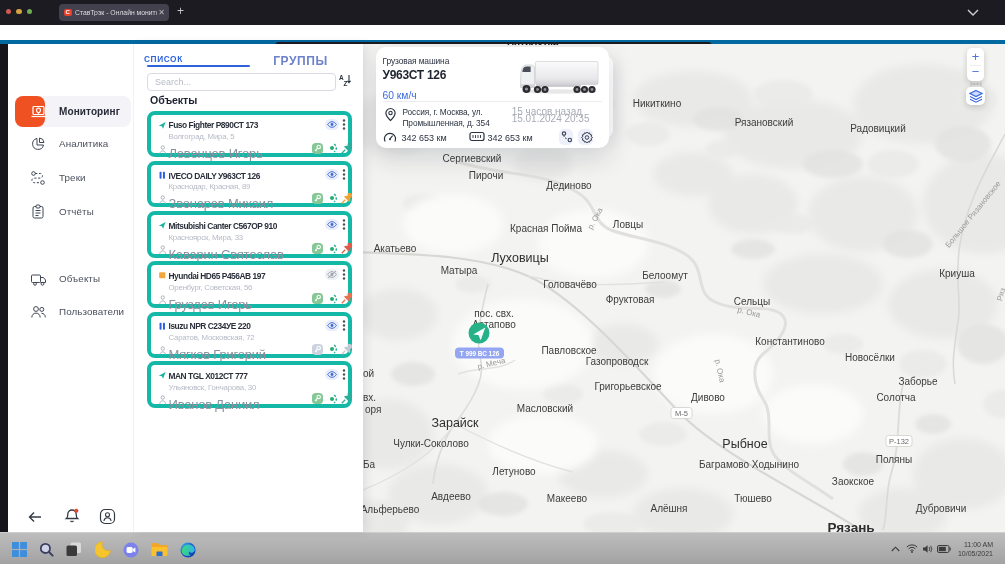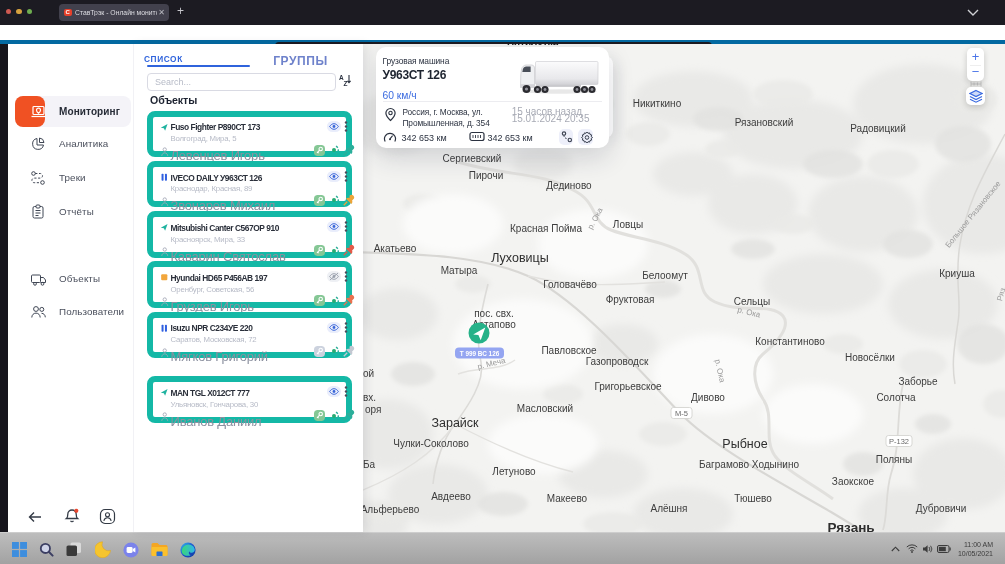--- a/index.html
+++ b/index.html
@@ -34,21 +34,21 @@
 
 #listpanel{position:absolute;left:133px;top:0;width:230px;height:488px;background:#fff;box-shadow:3px 0 9px rgba(40,40,60,.10);border-left:1px solid #f1f1f5;z-index:4}
 #tabs{position:absolute;left:0;top:0;width:230px;height:22px}
 #tabs .t1{position:absolute;left:10px;top:9.5px;width:106px;text-align:left;font-size:8.3px;font-weight:700;letter-spacing:.6px;color:#2f63dc}
 #tabs .t2{position:absolute;left:120px;top:9.5px;width:93px;text-align:center;font-size:12px;font-weight:700;letter-spacing:.6px;color:#6e82cb}
 #tabs .ul{position:absolute;left:13px;top:20.5px;width:103px;height:2px;background:#2f63dc;border-radius:1px}
 #search{position:absolute;left:13px;top:29px;width:189px;height:18px;border:1px solid #d9dae3;border-radius:4px}
 #search span{position:absolute;left:7px;top:2.6px;font-size:9px;color:#b7bbc7}
 #az{position:absolute;left:205px;top:30px;width:13px;height:12px}
 #objh{position:absolute;left:16px;top:49.5px;font-size:10.6px;font-weight:700;color:#1c2230;letter-spacing:-.1px}
-.card{position:absolute;left:13px;width:204.5px;height:46.5px;border:6px solid #14b8a6;border-radius:8px;background:#fff}
+.card{position:absolute;left:13px;width:204.5px;height:46.5px;border:4px solid #14b8a6;border-radius:8px;background:#fff}
 .card .ti{position:absolute;left:17.5px;top:5.8px;font-size:8.4px;font-weight:700;color:#2a2f3a;letter-spacing:-.45px;white-space:nowrap}
 .card .sub{position:absolute;left:17.5px;top:17.5px;font-size:7.8px;color:#b6bac6;letter-spacing:-.2px;white-space:nowrap}
 .card .nm{position:absolute;left:17.5px;top:31.5px;font-size:13px;color:#8b909f;letter-spacing:-.2px;white-space:nowrap}
 .card .vic{position:absolute;left:6.5px;top:6px;width:8.5px;height:8.5px}
 .card .pic{position:absolute;left:6.5px;top:29px;width:9.5px;height:11px}
 .card .eye{position:absolute;left:174px;top:4px;width:14px;height:11px;border-radius:5.5px;background:#e9edfb}
 .card .dots{position:absolute;left:190.5px;top:3px;width:4px;height:13px}
 .card .keyb{position:absolute;left:161px;top:28px;width:11px;height:11px;border-radius:3.2px}
 .card .cir{position:absolute;left:176.5px;top:28.5px;width:10px;height:10px}
 .card .pin{position:absolute;left:189px;top:27px;width:13px;height:13px}
@@ -658,21 +658,21 @@
             <path d="M6 1.2 a4.3 4.3 0 0 1 0 7.6" fill="none" stroke="#2cb09b" stroke-width="1.5" stroke-dasharray="2.4 1.5"></path>
           </svg>
       <svg class="pin" viewBox="0 0 13 13">
             <g fill="#c3c8d2">
               <path d="M7.6 1.6 a2.6 2.6 0 0 1 3.7 3.7 l-1.2 1.2 c.55 1.4.25 2.6-.75 3.55 L4.0 4.7 c.95-1 2.15-1.3 3.55-.75 z"></path>
               <path d="M5.2 7.8 L1.8 11.2" stroke="#c3c8d2" stroke-width="1.3" fill="none"></path>
             </g>
           </svg>
     </div>
 
-    <div class="card" style="top:332px">
+    <div class="card" style="top:317px">
       <svg class="vic" viewBox="0 0 11 11">
             <path d="M1 6.2 L9.8 1.2 L6.6 10 L5 6.8 Z" fill="#1fb3a0"></path>
           </svg>
       <div class="ti">MAN TGL Х012СТ 777</div>
       <svg class="eye" viewBox="0 0 16 12">
             <path d="M3 6 C4.5 3.8 6.2 2.8 8 2.8 C9.8 2.8 11.5 3.8 13 6 C11.5 8.2 9.8 9.2 8 9.2 C6.2 9.2 4.5 8.2 3 6 Z" fill="none" stroke="#3a66d8" stroke-width="1.1"></path>
             <circle cx="8" cy="6" r="1.6" fill="#3a66d8"></circle>
           </svg>
       <svg class="dots" viewBox="0 0 4 13">
             <circle cx="2" cy="2.5" r="1.2" fill="#4a4f5a"></circle>

